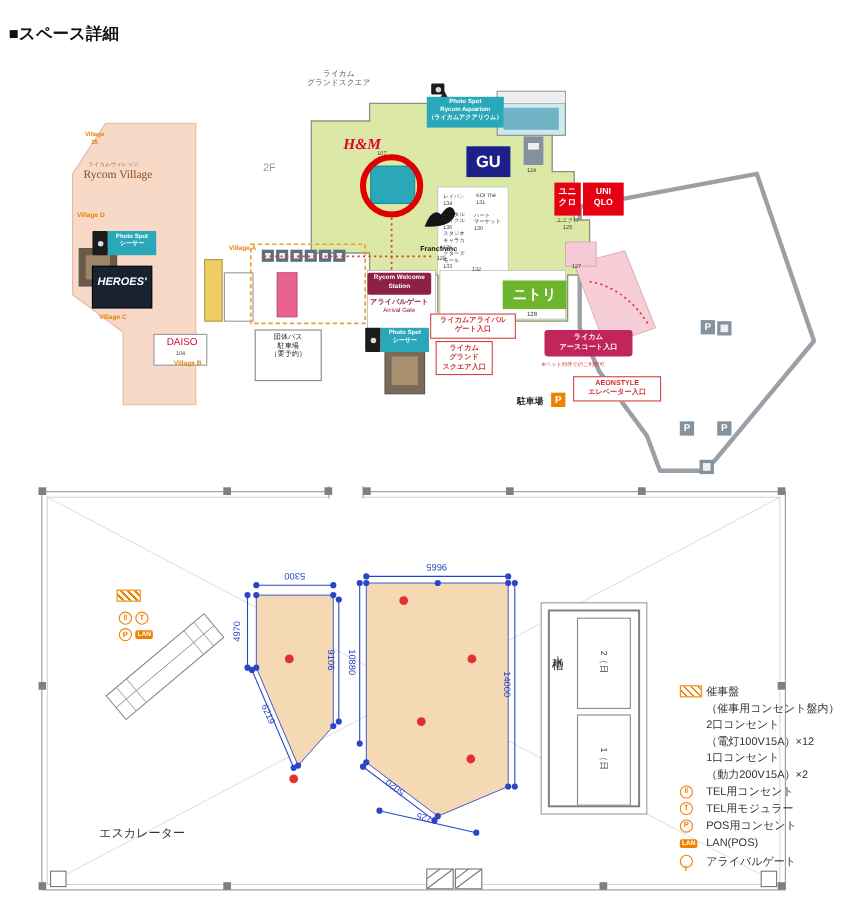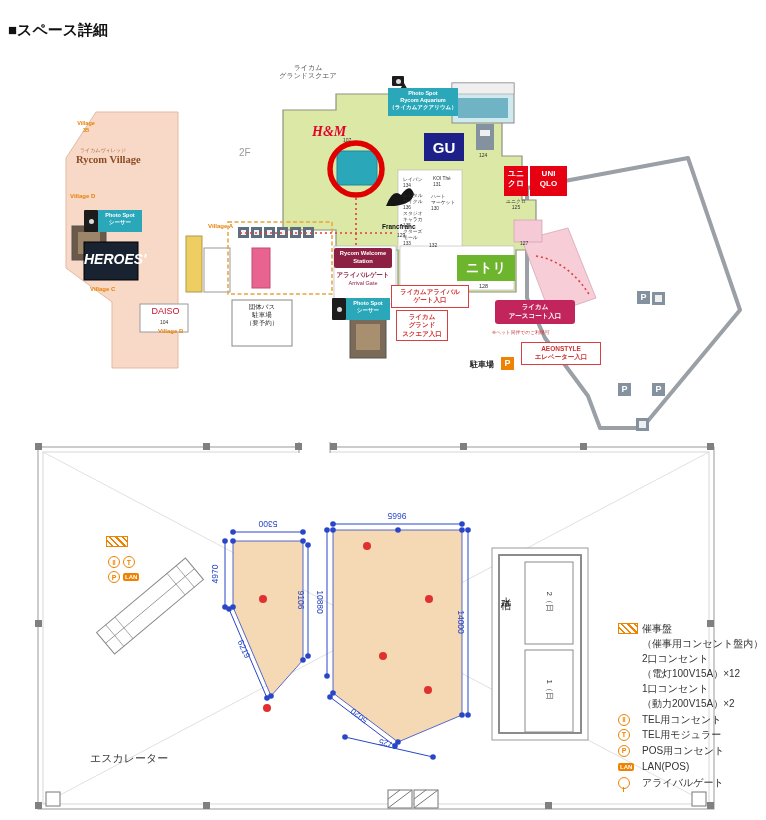--- a/index.html
+++ b/index.html
@@ -281,29 +281,29 @@
 キャラカ
 135</div>
   <div class="lbl" style="left:403px;top:229px;width:26px;font-size:4.8px">クターズ
 モール
 133</div>
   <div class="lbl" style="left:520px;top:240px;font-size:5px">127</div>
 
   <div class="lbl" style="left:239px;top:147px;font-size:10px;color:#9a9a9a">2F</div>
 
   <div class="lbl" style="left:80px;top:147px;font-size:5px;color:#a2622d">ライカムヴィレッジ</div>
-  <div class="lbl serif" style="left:76px;top:154px;font-size:10.5px;font-weight:bold;color:#8a4b22">Rycom Village</div>
+  <div class="lbl serif" style="left:76px;top:154px;font-size:10.5px;font-weight:normal;color:#8a4b22">Rycom Village</div>
   <div class="lbl c" style="left:70px;top:120px;width:32px;font-size:5.5px;font-weight:bold;color:#e8820a">Village
 35</div>
   <div class="lbl" style="left:70px;top:193px;font-size:6px;font-weight:bold;color:#e8820a">Village D</div>
   <div class="lbl" style="left:208px;top:223px;font-size:6px;font-weight:bold;color:#e8820a">Village A</div>
   <div class="lbl" style="left:158px;top:328px;font-size:6px;font-weight:bold;color:#e8820a">Village B</div>
   <div class="lbl" style="left:90px;top:286px;font-size:6px;font-weight:bold;color:#e8820a">Village C</div>
 
-  <div class="lbl c" style="left:84px;top:251px;width:54px;font-size:14px;font-weight:bold;font-style:italic;color:#fff">HEROES'</div>
+  <div class="lbl c" style="left:84px;top:251px;width:54px;font-size:10px;font-weight:bold;font-style:italic;color:#fff">HEROES'</div>
   <div class="lbl c" style="left:141px;top:306px;width:49px;font-size:9px;font-weight:normal;color:#c8102e">DAISO</div>
   <div class="lbl" style="left:160px;top:319px;font-size:5px">104</div>
 
   <div class="lbl c" style="left:233px;top:303px;width:58px;font-size:6.5px;color:#222">団体バス
 駐車場
 （要予約）</div>
 
   <div class="cam" style="left:84px;top:210px;width:14px;height:22px"></div>
   <div class="pspot" style="left:98px;top:210px;width:44px;height:22px">Photo Spot
 シーサー</div>

